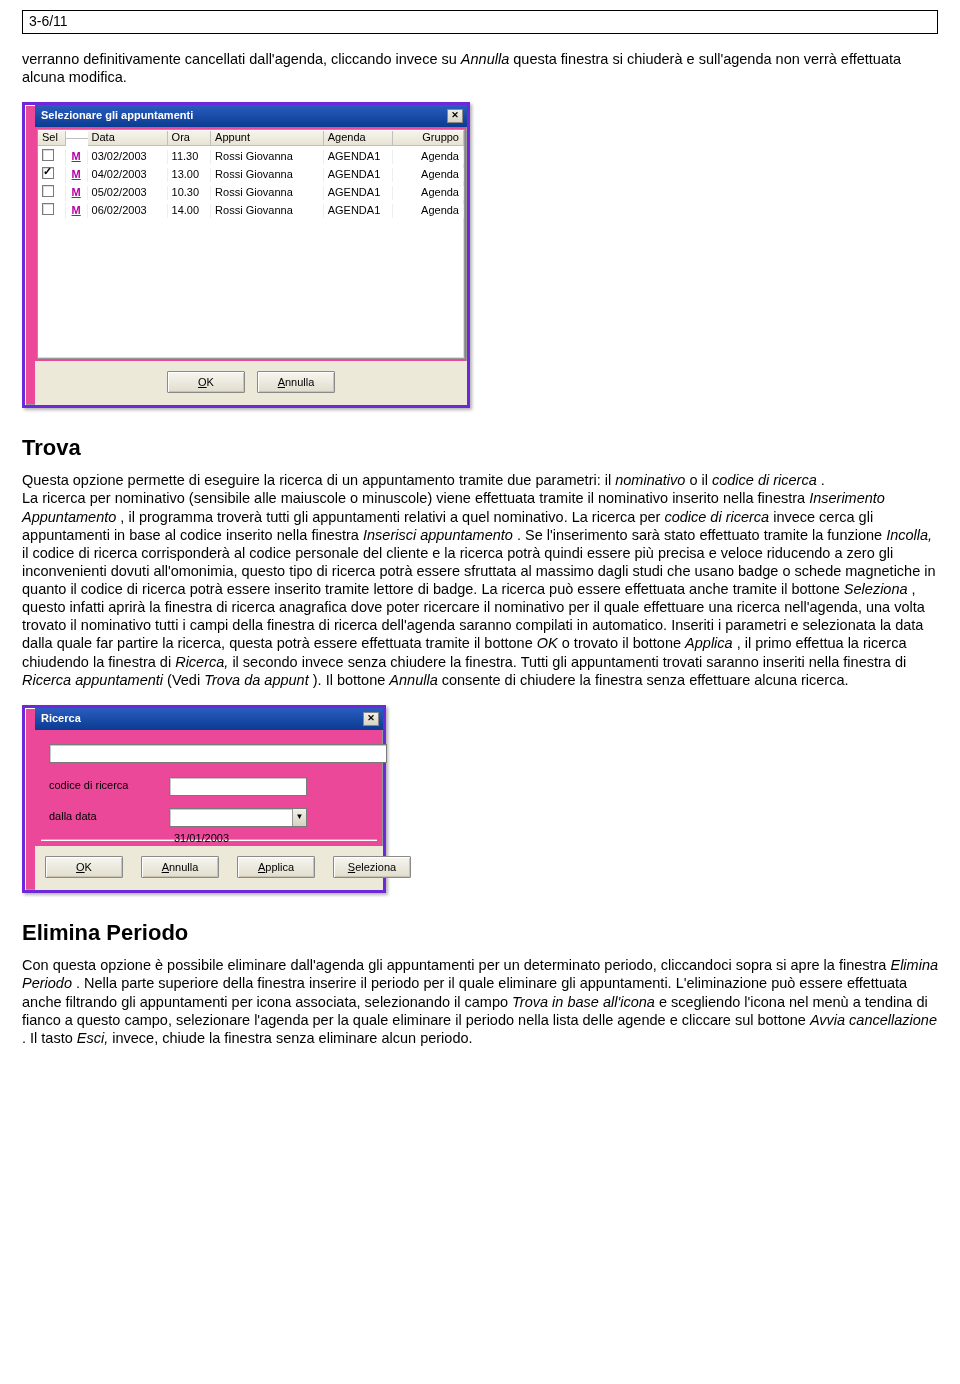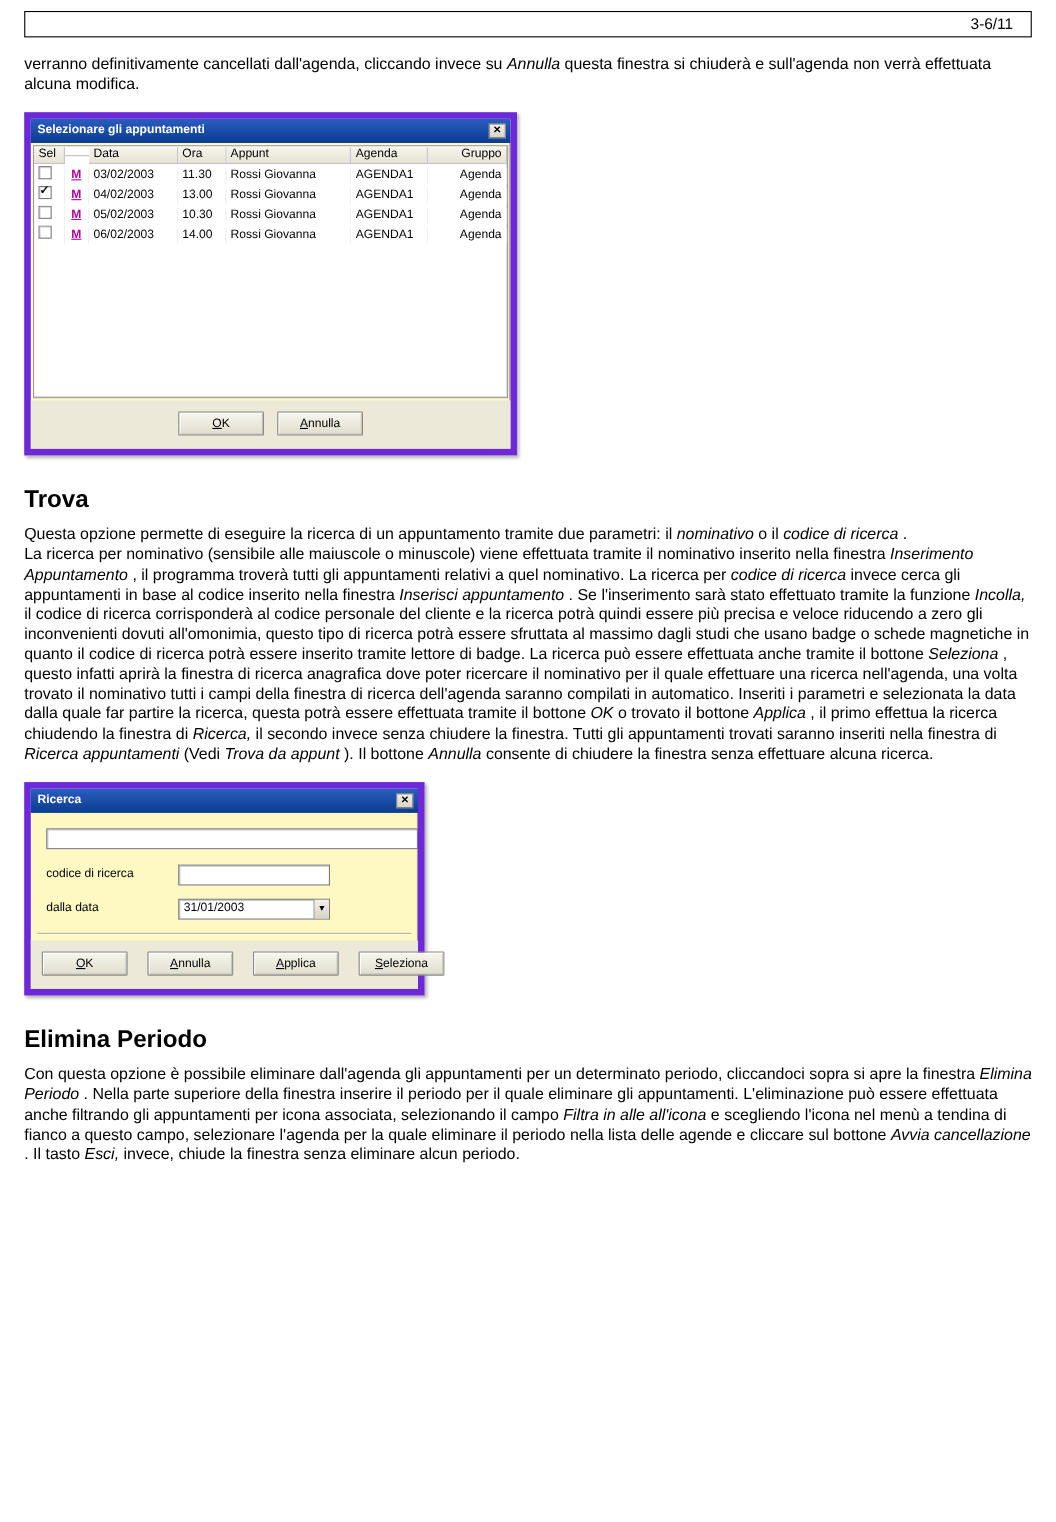--- a/index.html
+++ b/index.html
@@ -7,43 +7,43 @@
     font-family: Arial, Helvetica, sans-serif;
     font-size: 14.5px;
     color: #000;
     background: #fff;
     width: 960px;
     padding: 10px 22px 30px 22px;
     line-height: 1.25;
   }
   .page-header {
     border: 1px solid #000;
-    padding: 2px 16px;
+    padding: 2px 6px;
     font-size: 14px;
     margin-bottom: 16px;
-    text-align: right;
   }
   .para {
     margin-bottom: 16px;
   }
   .para em { font-style: italic; }
   .section-title {
     font-size: 22px;
     font-weight: bold;
     margin: 20px 0 10px 0;
   }
 
   
   .dlg {
-    background: #fef9c3;
-    border: 6px solid #6d28d9;
+    background: #ec4899;
+    border: 3px solid #6d28d9;
     box-shadow: 1px 1px 0 #fff inset, -1px -1px 0 #999 inset, 2px 2px 3px rgba(0,0,0,.3);
     margin-bottom: 26px;
     font-family: Tahoma, Arial, sans-serif;
     font-size: 11px;
+    padding-left: 10px;
   }
   .dlg1 { width: 448px; }
   .dlg2 { width: 364px; }
 
   .titlebar {
     display: flex;
     align-items: center;
     justify-content: space-between;
     height: 22px;
     background: linear-gradient(#2a5dbf,#0b3b91);
@@ -140,21 +140,21 @@
     box-shadow: inset 1px 1px 0 #c8c8c8;
     font-family: Tahoma, Arial, sans-serif; font-size:11px;
   }
   .tb-wide { width: 338px; margin: 14px 14px 2px 14px; display:block; height:19px; }
   .tb-med  { width: 138px; }
   .combo {
     display:flex; width:138px; height:19px;
     border:1px solid #7a7a7a; background:#fff;
     box-shadow: inset 1px 1px 0 #c8c8c8;
   }
-  .combo span { flex:1; padding:1px 4px; font-size:11px; }
+  .combo span { flex:1; padding:1px 4px; font-size:11px;margin-top:22px; }
   .combo .dd {
     width:14px; background:linear-gradient(#f3f1e8,#d7d3c3);
     border-left:1px solid #9a9a9a;
     display:flex; align-items:center; justify-content:center;
     font-size:8px;
   }
   .dlg2 .dlg-body2{
     padding-bottom:6px;
   }
   .foot-sep{
@@ -306,19 +306,19 @@
   </div>
 </div>
 
 <h2 class="section-title">
   <span data-bind="elimina.title">Elimina Periodo</span>
 </h2>
 <p class="para">
   <span data-bind="elimina.p.a1">Con questa opzione è possibile eliminare dall'agenda gli appuntamenti per un determinato periodo, cliccandoci sopra si apre la finestra </span>
   <em data-bind="elimina.p.a2">Elimina Periodo</em>
   <span data-bind="elimina.p.a3">. Nella parte superiore della finestra inserire il periodo per il quale eliminare gli appuntamenti. L'eliminazione può essere effettuata anche filtrando gli appuntamenti per icona associata, selezionando il campo </span>
-  <em data-bind="elimina.p.a4">Filtra in alle all'icona</em>
+  <em data-bind="elimina.p.a4">Trova in base all'icona</em>
   <span data-bind="elimina.p.a5"> e scegliendo l'icona nel menù a tendina di fianco a questo campo, selezionare l'agenda per la quale eliminare il periodo nella lista delle agende e cliccare sul bottone </span>
   <em data-bind="elimina.p.a6">Avvia cancellazione</em>
   <span data-bind="elimina.p.a7">. Il tasto </span>
   <em data-bind="elimina.p.a8">Esci,</em>
   <span data-bind="elimina.p.a9"> invece, chiude la finestra senza eliminare alcun periodo.</span>
 </p>
 
 </body></html>

